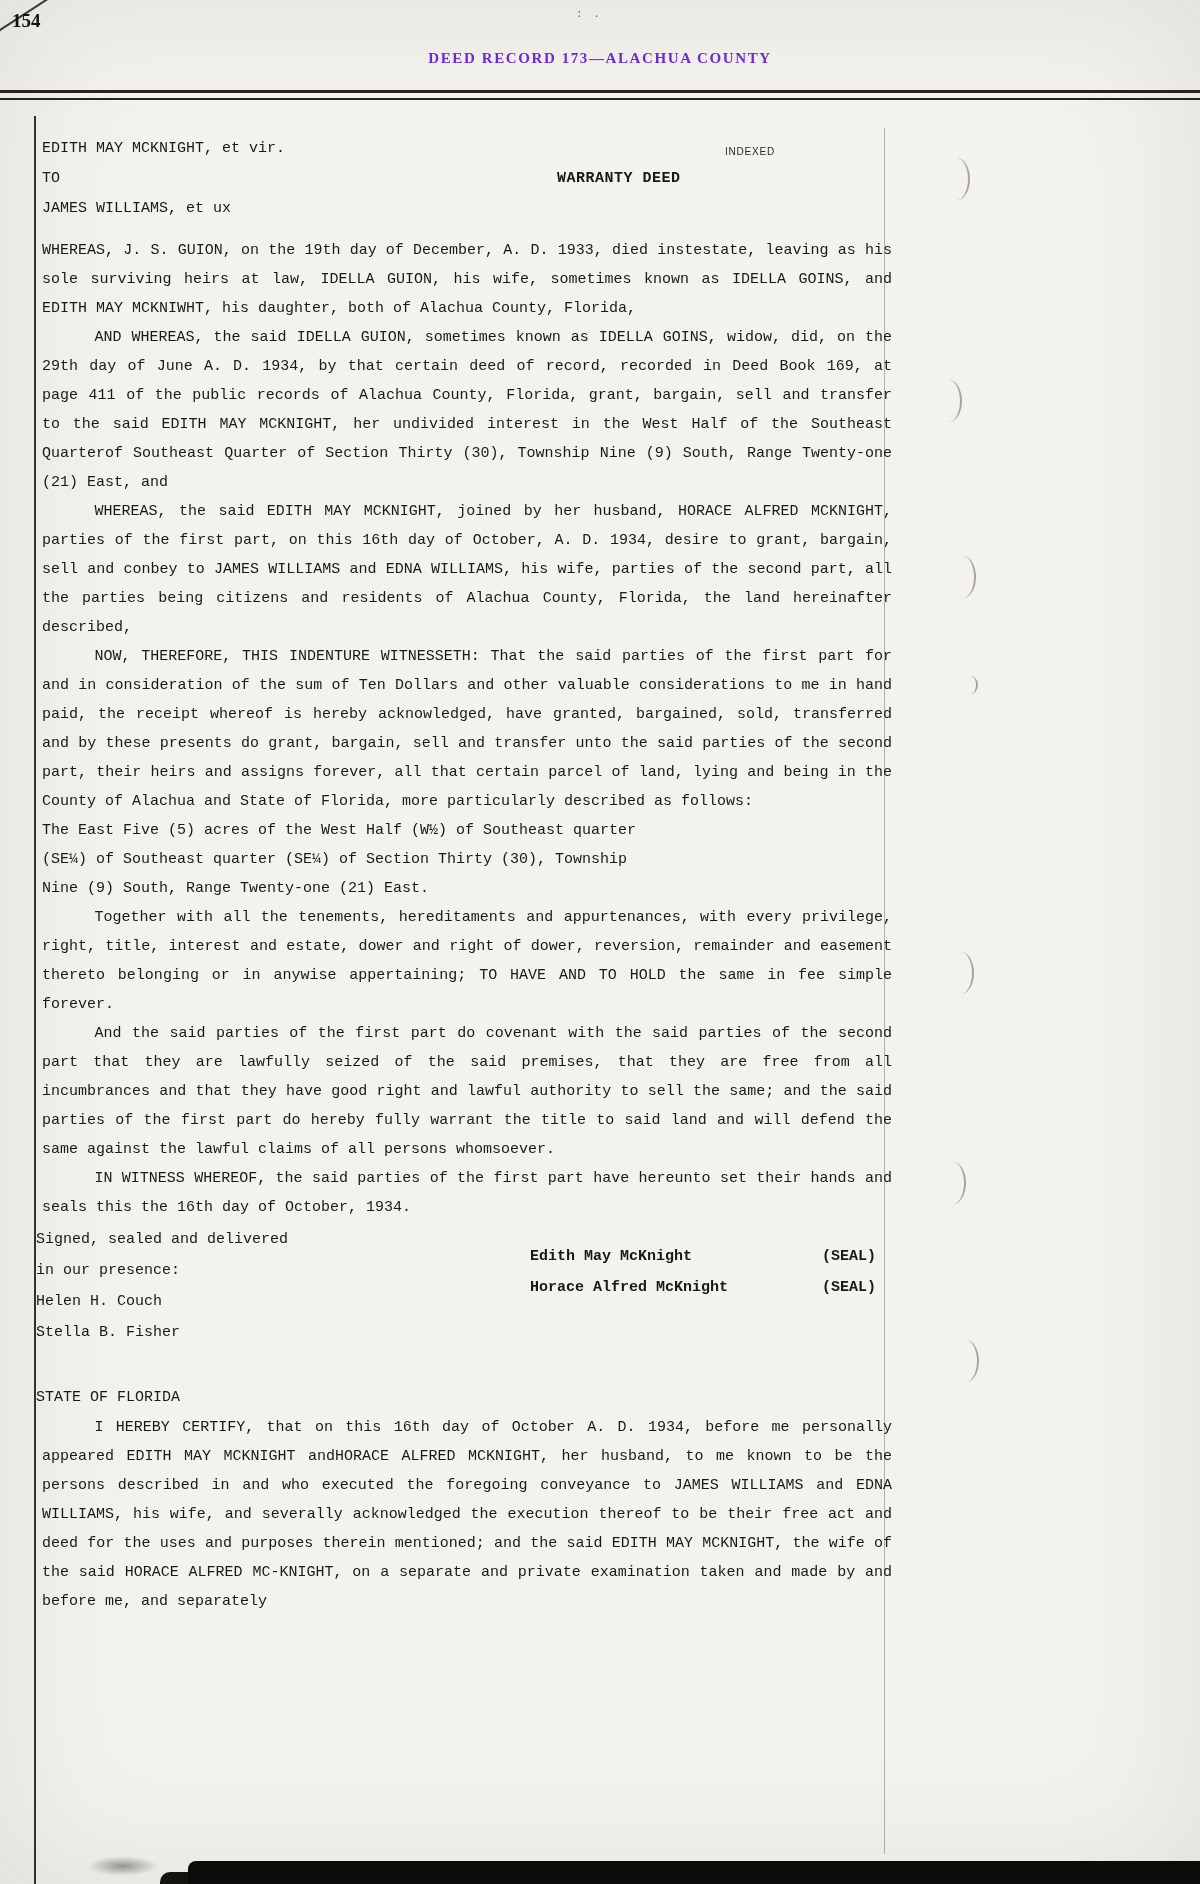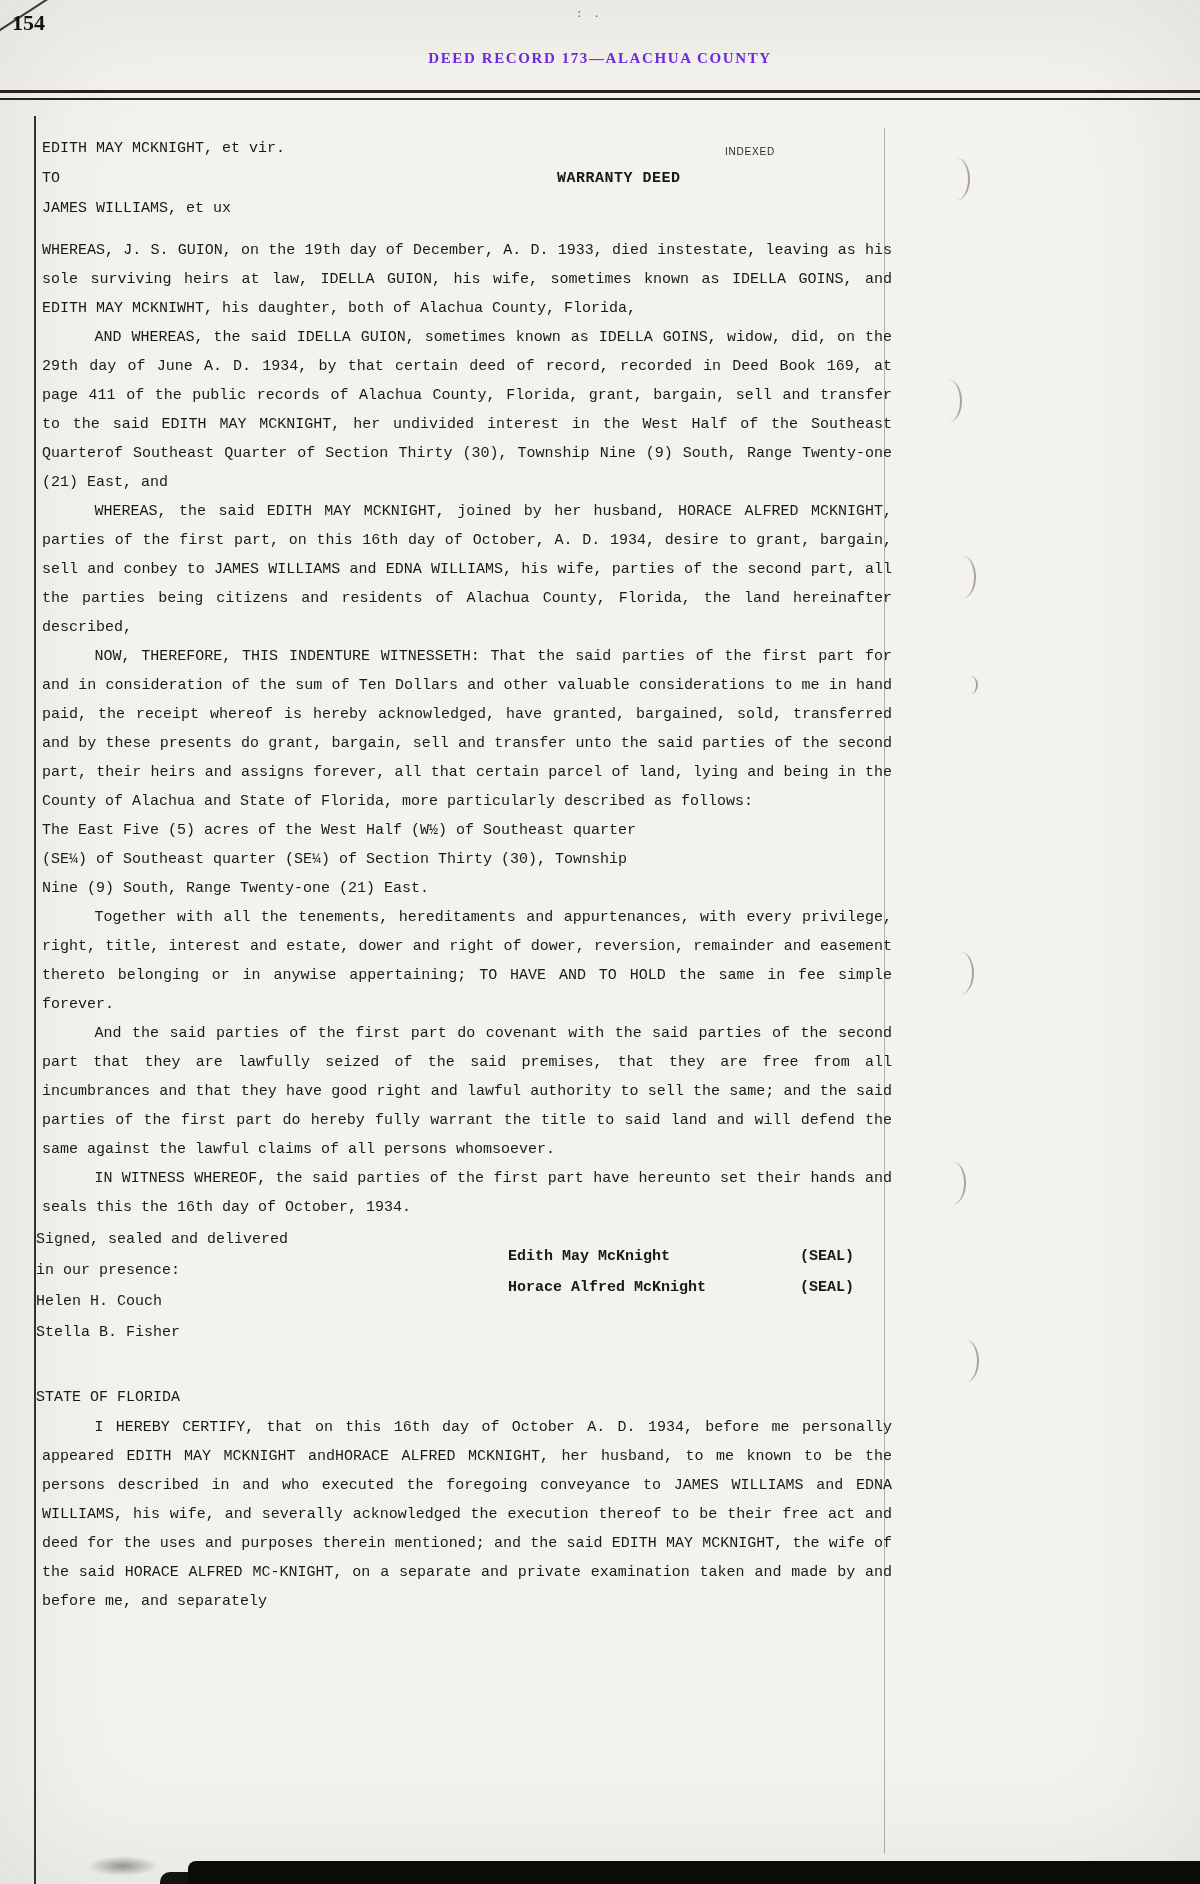--- a/index.html
+++ b/index.html
@@ -12,21 +12,21 @@
     background: #f4f2ed;
     font-family: "Liberation Mono", "DejaVu Sans Mono", monospace;
     color: #1b1916;
     overflow: hidden;
     box-shadow: inset 0 0 140px rgba(60,55,48,0.10);
   }
   
   .page-number {
     position: absolute; top: 10px; left: 12px;
     font-family: "Liberation Serif", "DejaVu Serif", serif;
-    font-weight: bold; font-size: 22px; color: #14120f;
+    font-weight: bold; font-size: 19px; color: #14120f;
   }
   .corner-line {
     position: absolute; top: 16px; left: -16px; width: 72px; height: 2px;
     background: #3c3832; transform: rotate(-33deg);
   }
   .running-head {
     position: absolute; top: 50px; left: 0; width: 100%;
     text-align: center;
     font-family: "Liberation Serif", "DejaVu Serif", serif;
     font-weight: bold; font-size: 15px; letter-spacing: 1.6px; color: #6d28d9;
@@ -60,24 +60,24 @@
   .doc-type {
     position: absolute; left: 515px; top: 0;
     font-weight: bold; letter-spacing: 0.5px; text-align: center;
   }
   .doc p { margin: 0; text-align: justify; }
   .ind { text-indent: 3.5em; }
   .legal { width: 640px; }
   .legal div { line-height: 29px; text-align: left; }
   .stamp { text-align: center; padding-left: 40px; line-height: 30px; }
   
-  .exec { display: flex; margin-top: 2px; }
+  .exec { display: flex; margin-top: 2px; gap: 32px; }
   .witness { width: 462px; margin-left: -6px; }
   .witness div { line-height: 31px; }
-  .sigs { margin-top: 17px; width: 346px; margin-left: 10px; }
+  .sigs { margin-top: 17px; width: 346px; }
   .sig-row { display: flex; justify-content: space-between; line-height: 31px; font-weight: bold; }
   .sig-row .seal { font-weight: bold; }
   .venue { margin-top: 34px; margin-left: -6px; }
   .venue div { line-height: 31px; }
   .ack { margin-top: 10px; }
   
   .art {
     position: absolute; width: 26px; height: 42px;
     border-right: 2px solid rgba(92,85,75,0.5);
     border-radius: 50%;

